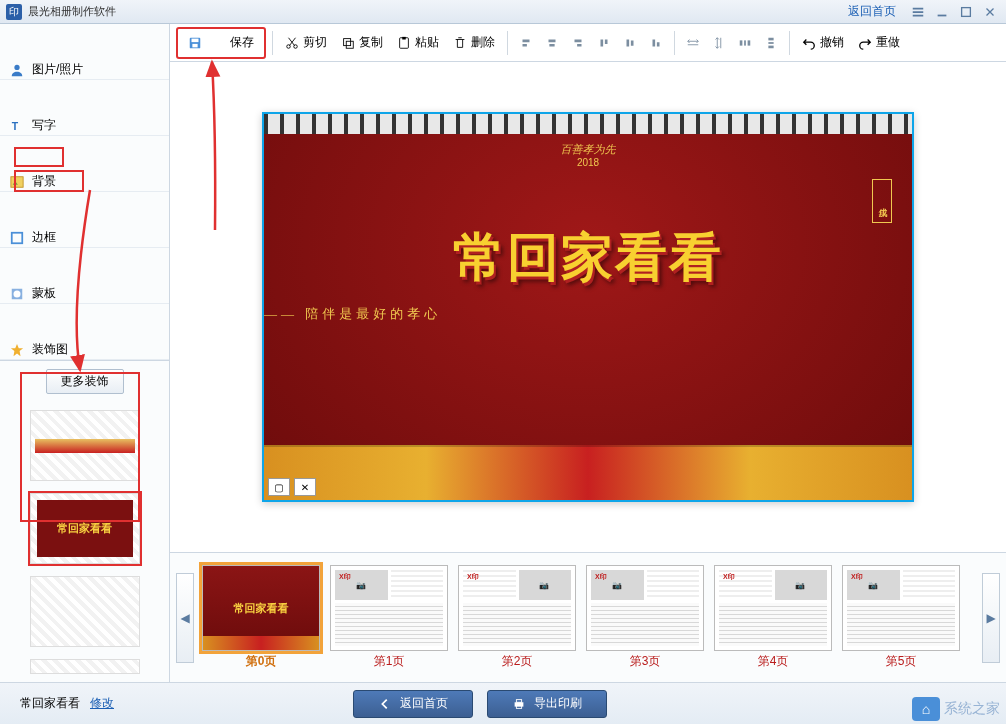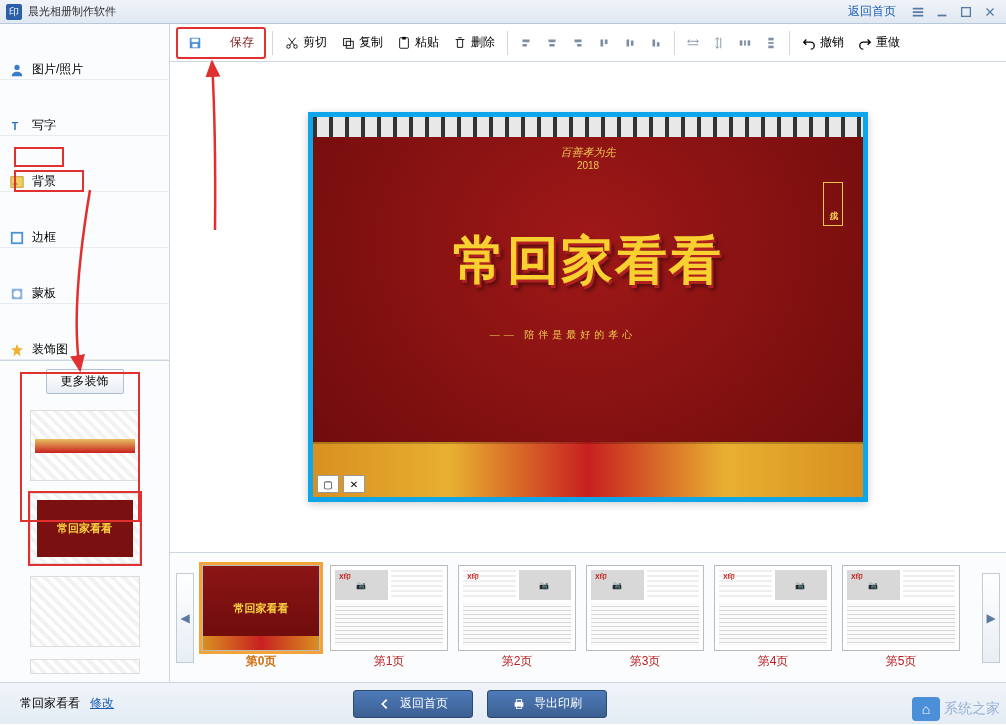--- a/index.html
+++ b/index.html
@@ -26,34 +26,34 @@
     .deco-list { flex: 1; overflow-y: auto; padding: 8px; display: flex; flex-direction: column; gap: 12px; }
     .deco-thumb { width: 110px; height: 100px; background: repeating-linear-gradient(45deg, #f2f2f2, #f2f2f2 4px, #fff 4px, #fff 8px); border: 1px solid #ddd; margin: 0 auto; position: relative; display: flex; align-items: center; justify-content: center; }
     .deco-thumb.banner::after { content:""; position:absolute; left:4px; right:4px; height:14px; background: linear-gradient(#e8c060, #c82020); }
     .deco-thumb.selected { outline: 2px solid #e03030; }
     .deco-card { position:absolute; inset:6px; background: #7b1010; display:flex; align-items:center; justify-content:center; color:#f8d040; font-weight:bold; font-size:11px; }
     
     
     .main { flex: 1; display: flex; flex-direction: column; background: #fff; }
     .toolbar { height: 38px; border-bottom: 1px solid #cdd7e2; display: flex; align-items: center; padding: 0 6px; gap: 2px; }
     .tb-btn { height: 28px; display: flex; align-items: center; padding: 0 6px; gap: 4px; border-radius: 3px; cursor: pointer; color: #000000; }
-    .tb-btn.enabled { color: #7f1d1d; gap: 28px; }
+    .tb-btn.enabled { color: #000000; gap: 28px; }
     .tb-sep { width: 1px; height: 24px; background: #d0d8e0; margin: 0 4px; }
     .tb-iconbtn { width: 24px; height: 26px; display: flex; align-items: center; justify-content: center; cursor: pointer; color: #7c8ea0; border-radius: 3px; }
     .highlight-save { border: 2px solid #e03030; padding: 0 10px; height: 32px; }
     
     
     .canvas-area { flex: 1; background: #fff; display: flex; align-items: center; justify-content: center; position: relative; overflow: auto; }
-    .calendar-page { width: 560px; height: 390px; background: #7b1010; border: 5px solid #0ea5e9; position: relative; box-shadow: 0 2px 8px rgba(0,0,0,0.2); }
+    .calendar-page { width: 652px; height: 390px; background: #7b1010; border: 2px solid #0ea5e9; position: relative; box-shadow: 0 2px 8px rgba(0,0,0,0.2); }
     .spiral { height: 20px; background: repeating-linear-gradient(90deg, #333 0, #333 4px, transparent 4px, transparent 16px); background-color: #e8e8e8; }
     .cal-body { position: absolute; inset: 20px 0 0 0; background: radial-gradient(ellipse at center 30%, #a01818, #6b0b0b); overflow: hidden; }
     .cal-top-text { text-align: center; color: #f0c850; font-size: 11px; padding-top: 8px; font-style: italic; }
     .cal-year { text-align:center; color:#f0c850; font-size:10px; }
     .cal-main-text { text-align:center; color:#f8d030; font-size: 52px; font-weight: bold; margin-top: 55px; font-family: "STKaiti", "KaiTi", serif; text-shadow: 2px 3px 0 #b02020, 4px 5px 4px rgba(0,0,0,0.5); letter-spacing: 2px; }
-    .cal-sub { text-align:center; color:#f0c850; font-size:10px; padding-right: 50px; margin-top: 32px; letter-spacing: 4px; font-family: "STKaiti", serif; }
+    .cal-sub { text-align:left; color:#f0c850; font-size:13px; padding-right: 50px; margin-top: 12px; letter-spacing: 4px; font-family: "STKaiti", serif; }
     .cal-flowers { position:absolute; bottom:0; left:0; right:0; height:55px; background: linear-gradient(90deg, #d89020, #e8b030, #c82020, #e8b030, #d89020); border-top: 2px solid rgba(0,0,0,0.2); }
     .page-tool { position:absolute; bottom:4px; left:4px; display:flex; gap:4px; }
     .page-tool span { width:22px; height:18px; background:#fff; border:1px solid #999; display:flex; align-items:center; justify-content:center; font-size:10px; cursor:pointer; }
     .cal-seal { position:absolute; right:20px; top:45px; width:20px; height:44px; border:1px solid #f0c850; color:#f0c850; font-size:9px; writing-mode: vertical-rl; text-align:center; padding:2px; }
     
     
     .page-strip { height: 130px; border-top: 1px solid #cdd7e2; display: flex; align-items: center; padding: 0 6px; gap: 4px; background: #fafcfd; }
     .page-nav { width: 18px; height: 90px; border: 1px solid #c0ccd8; background: linear-gradient(#fff,#e8eef4); display:flex; align-items:center; justify-content:center; cursor:pointer; color: #5a7ba0; }
     .page-scroll { flex:1; display:flex; gap: 10px; overflow-x:auto; padding: 4px; align-items: flex-start; }
     .page-item { display:flex; flex-direction:column; align-items:center; gap:2px; cursor:pointer; }

